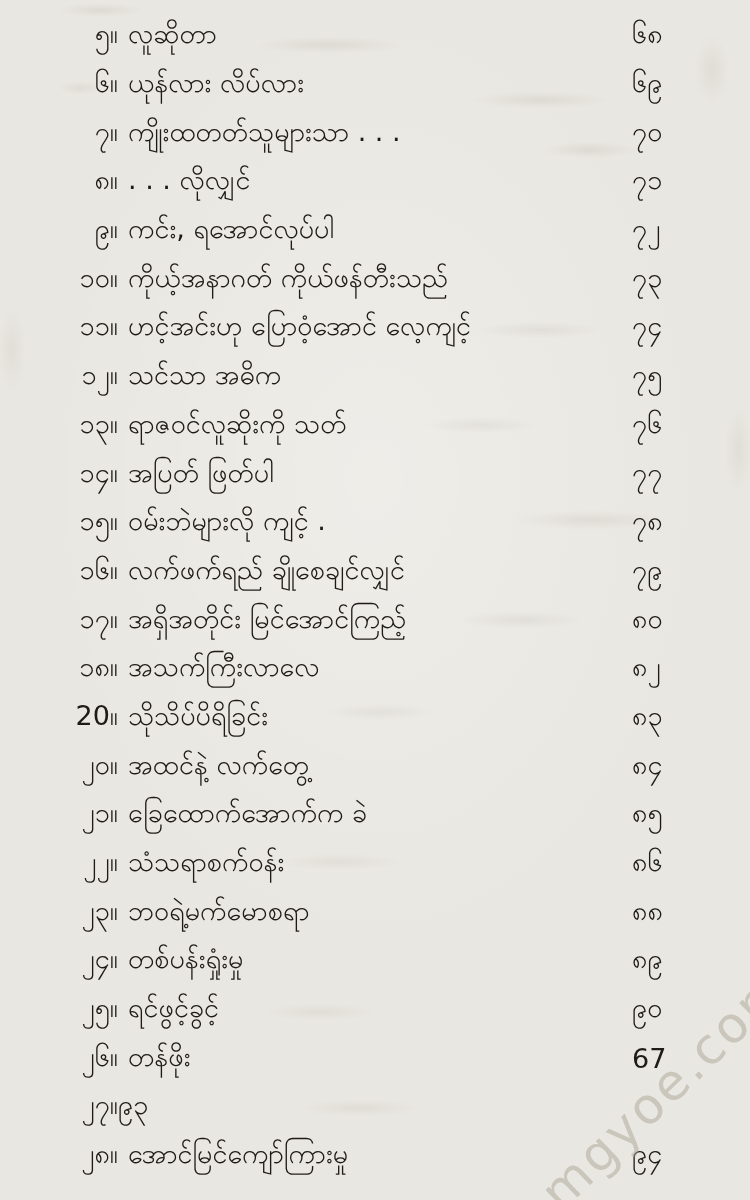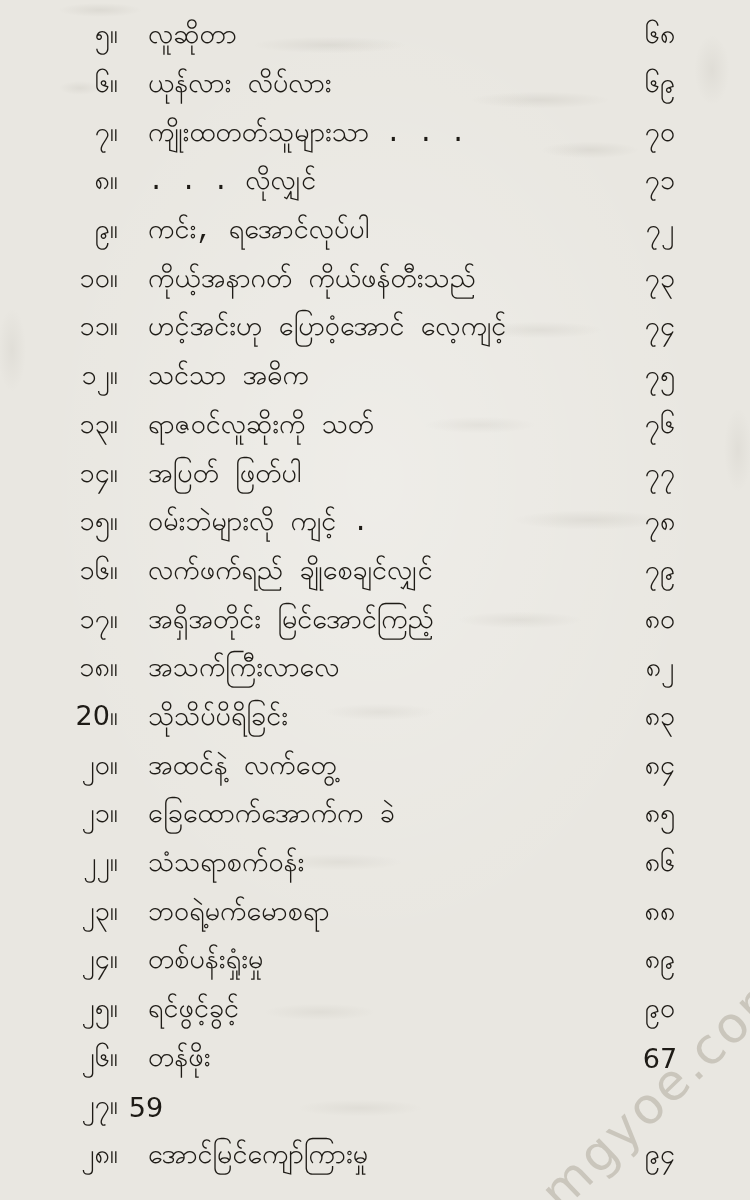--- a/index.html
+++ b/index.html
@@ -62,28 +62,27 @@
     font-size: 27px;
     color: #1e1b16;
     white-space: nowrap;
   }
   .toc-num {
     width: 84px;
     text-align: right;
     flex: 0 0 auto;
   }
   .toc-title {
-    margin-left: 30px;
+    margin-left: 10px;
     flex: 1 1 auto;
     overflow: visible;
-    font-family: Liberation Mono, monospace;
   }
   .toc-page {
     flex: 0 0 auto;
-    text-align: center;
+    text-align: left;
     min-width: 56px;
   }
   .watermark {
     position: absolute;
     left: 470px;
     top: 1060px;
     width: 390px;
     text-align: center;
     transform: rotate(-44deg);
     transform-origin: center;
@@ -204,21 +203,21 @@
         <span class="toc-title">ရင်ဖွင့်ခွင့်</span>
         <span class="toc-page">၉၀</span>
       </div>
       <div class="toc-row">
         <span class="toc-num">၂၆။</span>
         <span class="toc-title">တန်ဖိုး</span>
         <span class="toc-page">67</span>
       </div>
       <div class="toc-row">
         <span class="toc-num">၂၇။</span>
-        <span class="toc-page">59</span>
+        <span class="toc-page">၉၃</span>
       </div>
       <div class="toc-row">
         <span class="toc-num">၂၈။</span>
         <span class="toc-title">အောင်မြင်ကျော်ကြားမှု</span>
         <span class="toc-page">၉၄</span>
       </div>
     </main>
   <div class="watermark">mgyoe.com</div>
 </div>
 

